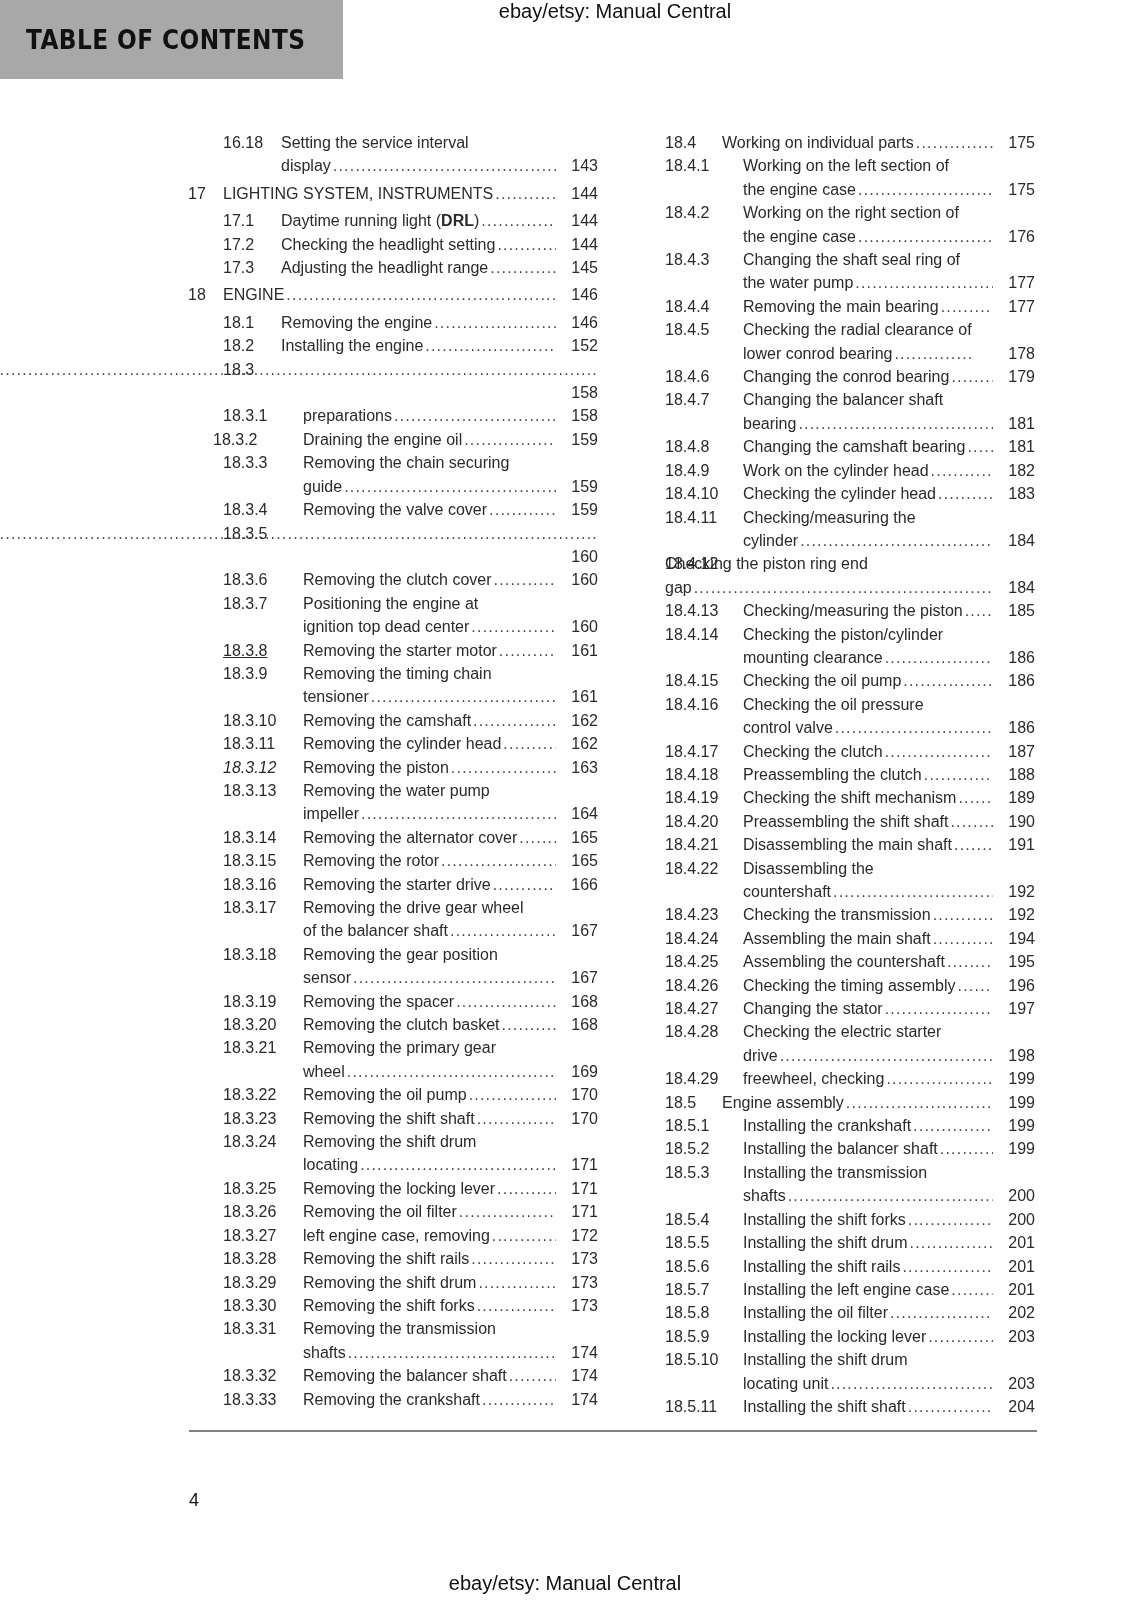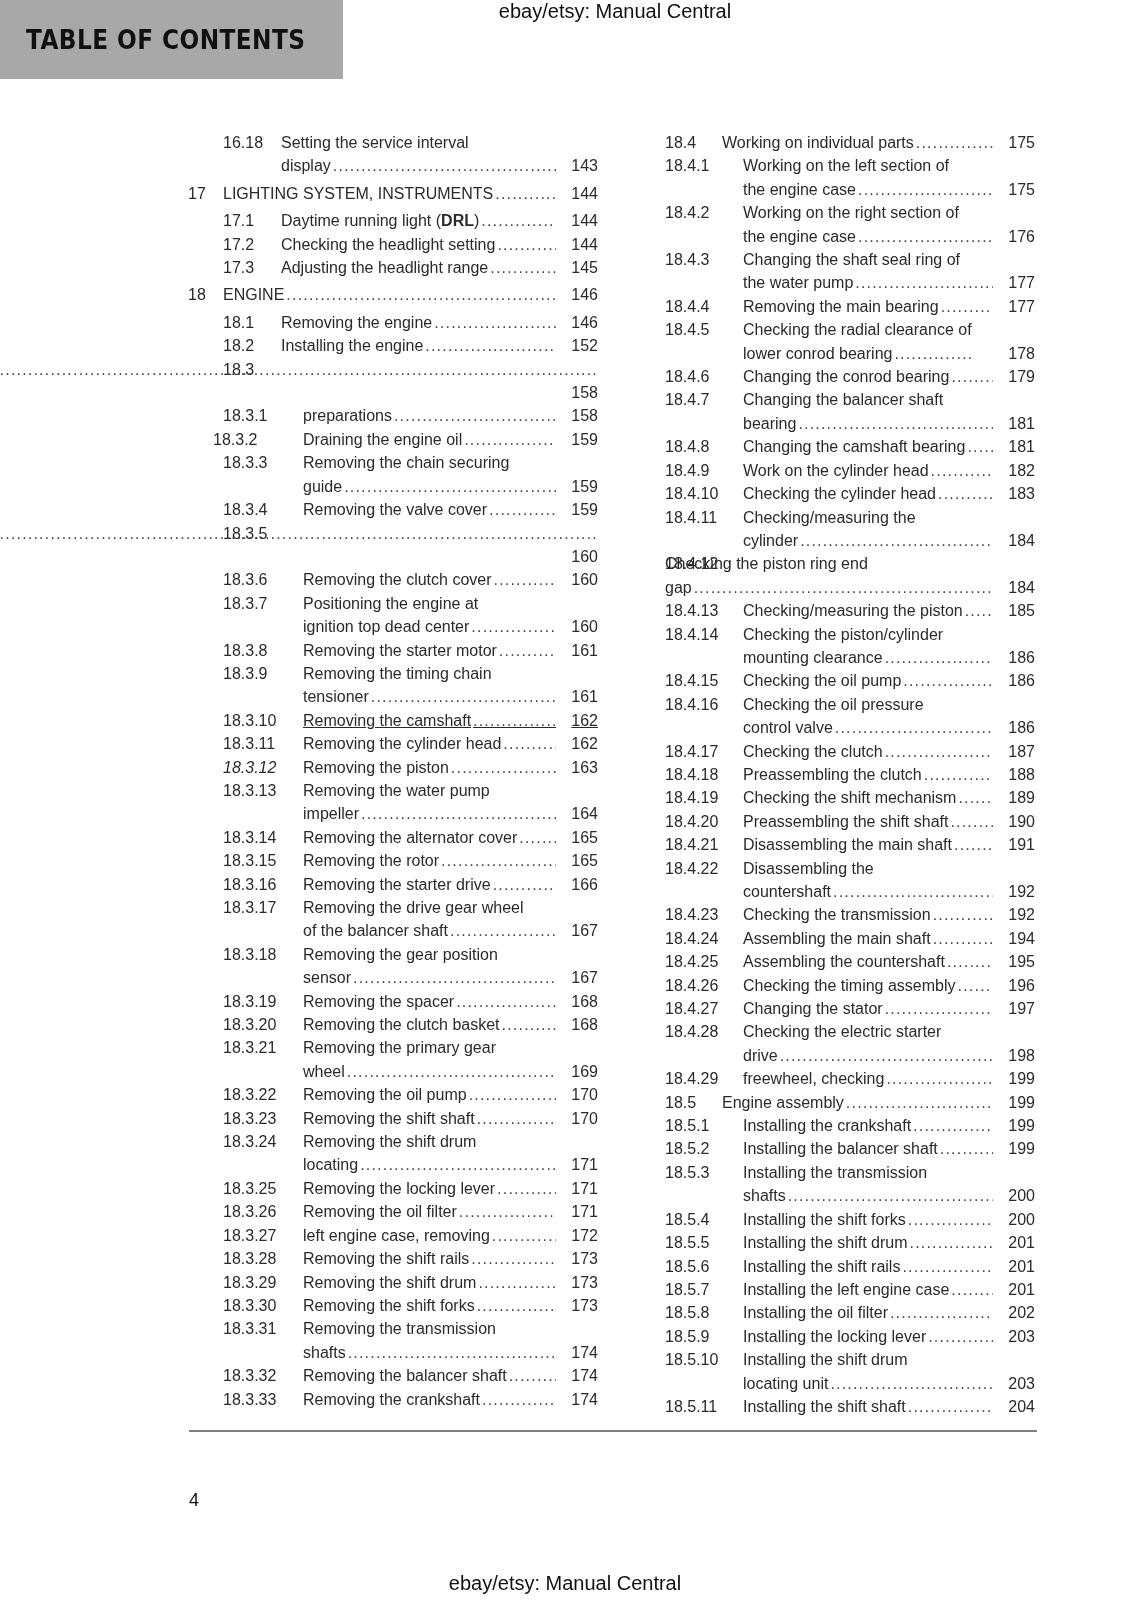--- a/index.html
+++ b/index.html
@@ -254,21 +254,21 @@
           </div>
           <div class="line">
             <span class="t">ignition top dead center</span>
             <span class="dots">........................................................................................................................</span>
           </div>
         </div>
         <span class="page">160</span>
       </div>
     </div>
     <div class="entry">
-      <span class="num" style="left: 35px;">18.3.8</span>
+      <span class="num" style="left: 35px; text-decoration: underline;">18.3.8</span>
       <div class="text-wrap" style="margin-left: 115px;">
         <div class="lines">
           <div class="line">
             <span class="t">Removing the starter motor</span>
             <span class="dots">........................................................................................................................</span>
           </div>
         </div>
         <span class="page">161</span>
       </div>
     </div>
@@ -282,21 +282,21 @@
           <div class="line">
             <span class="t">tensioner</span>
             <span class="dots">........................................................................................................................</span>
           </div>
         </div>
         <span class="page">161</span>
       </div>
     </div>
     <div class="entry">
       <span class="num" style="left: 35px;">18.3.10</span>
-      <div class="text-wrap" style="margin-left: 115px; text-decoration: underline;">
+      <div class="text-wrap" style="margin-left: 115px;">
         <div class="lines">
           <div class="line">
             <span class="t">Removing the camshaft</span>
             <span class="dots">........................................................................................................................</span>
           </div>
         </div>
         <span class="page">162</span>
       </div>
     </div>
     <div class="entry">

